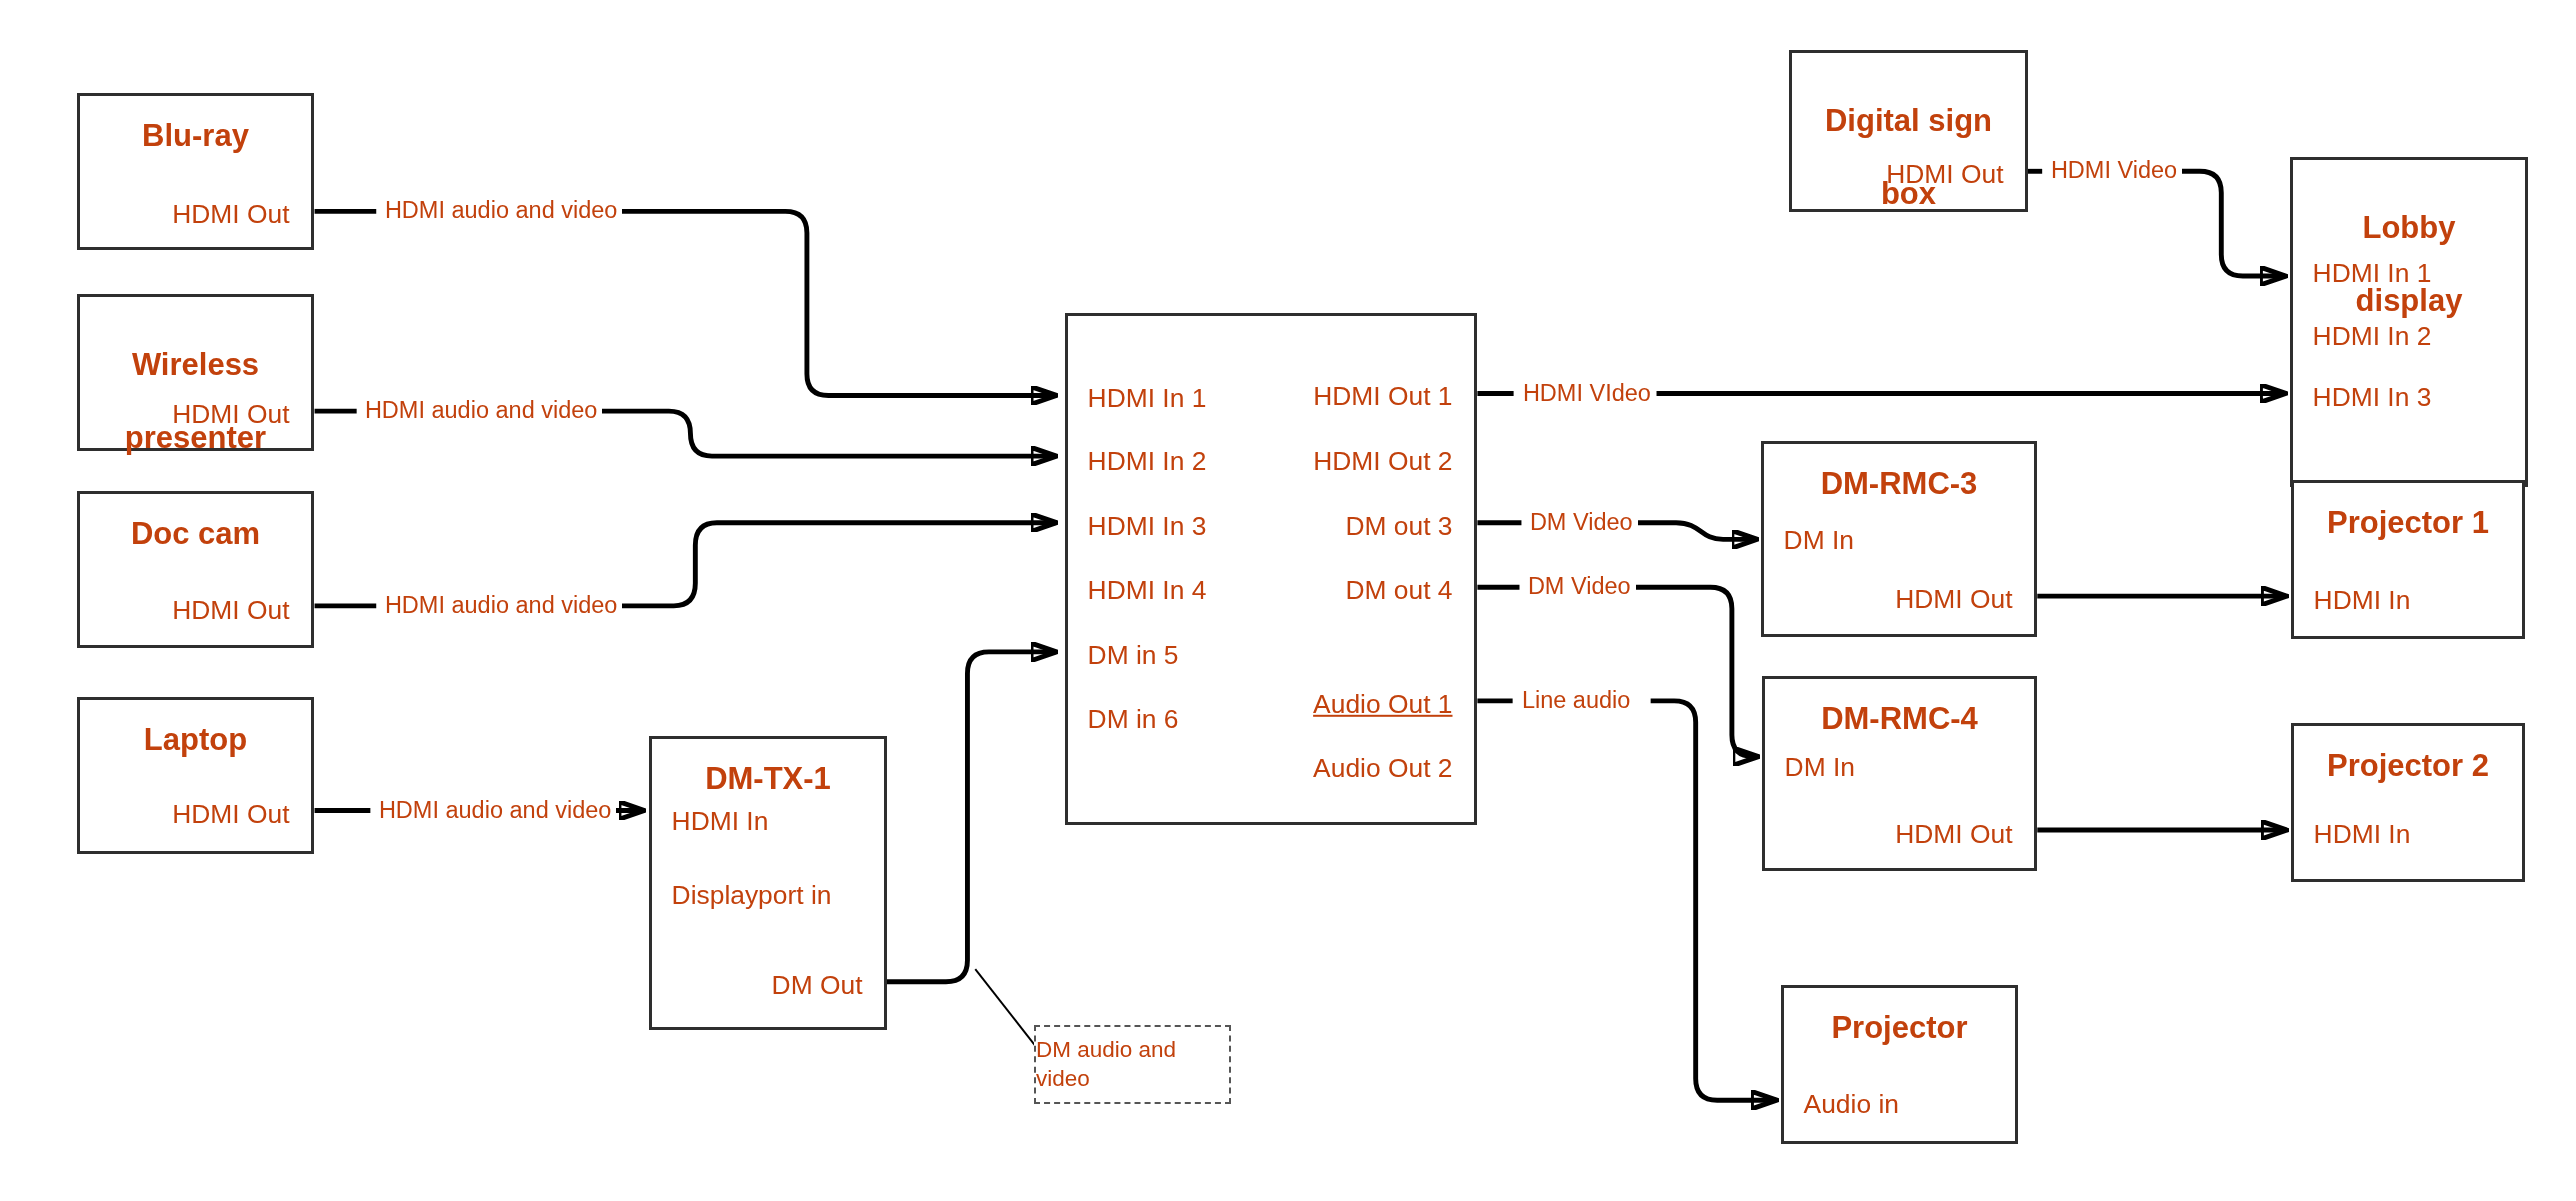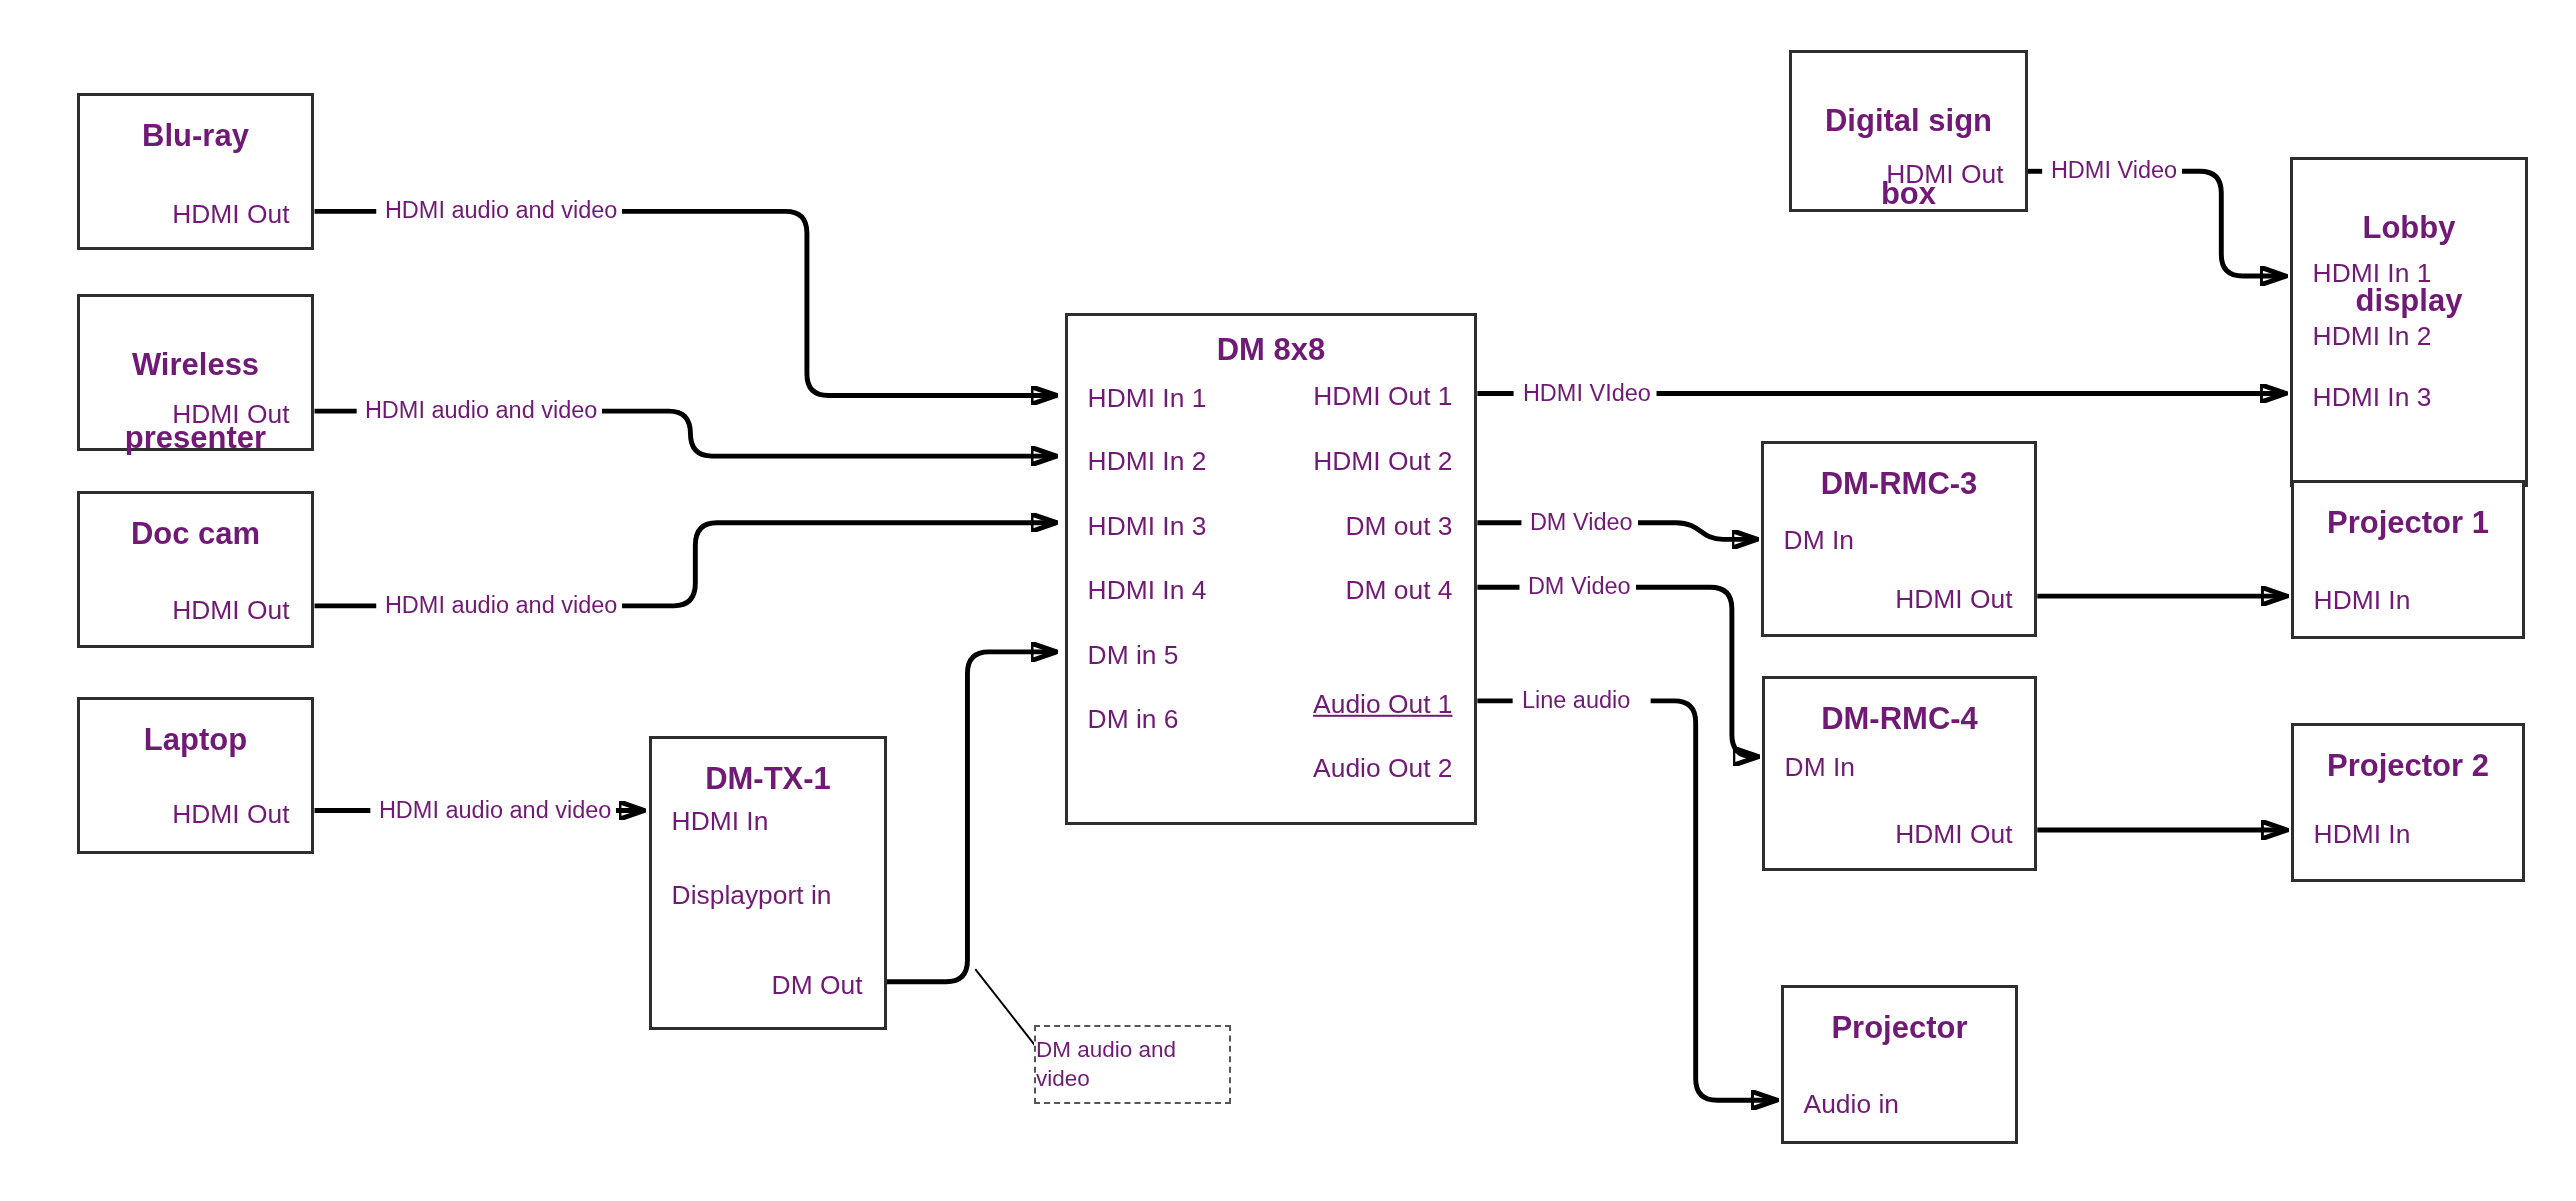--- a/index.html
+++ b/index.html
@@ -1,18 +1,18 @@
 <!DOCTYPE html>
 <html><head>
 <meta charset="utf-8">
 <style>
   html,body{margin:0;padding:0;background:#ffffff;}
   #stage{
     position:relative;width:2576px;height:1201px;background:#ffffff;
-    font-family:"Liberation Sans",sans-serif;color:#701a75;overflow:hidden;
+    font-family:"Liberation Sans",sans-serif;color:#c2410c;overflow:hidden;
   }
   svg.wires{position:absolute;left:0;top:0;width:2576px;height:1201px;}
   svg.wires path{fill:none;stroke:#000;stroke-width:5;}
   svg.wires path.thin{stroke-width:2;}
   .box{
     position:absolute;background:#fff;border:3.9px solid #2e2e2e;
     box-sizing:border-box;
   }
   .box-title{
     position:absolute;left:0;right:0;text-align:center;
@@ -107,21 +107,20 @@
   </div>
 
   <div class="box" style="left:649px;top:736px;width:238px;height:294px;">
     <div class="box-title" style="top:21.5px;">DM-TX-1</div>
     <div class="port pl" style="top:82px;">HDMI In</div>
     <div class="port pl" style="top:156px;">Displayport in</div>
     <div class="port pr" style="top:246px;">DM Out</div>
   </div>
 
   <div class="box" style="left:1065px;top:313px;width:412px;height:512px;">
-    <div class="box-title" style="top:15.7px;">DM 8x8</div>
     <div class="port pl" style="top:82px;">HDMI In 1</div>
     <div class="port pl" style="top:145px;">HDMI In 2</div>
     <div class="port pl" style="top:210px;">HDMI In 3</div>
     <div class="port pl" style="top:274px;">HDMI In 4</div>
     <div class="port pl" style="top:339px;">DM in 5</div>
     <div class="port pl" style="top:403px;">DM in 6</div>
     <div class="port pr" style="top:80px;">HDMI Out 1</div>
     <div class="port pr" style="top:145px;">HDMI Out 2</div>
     <div class="port pr" style="top:210px;">DM out 3</div>
     <div class="port pr" style="top:274px;">DM out 4</div>

